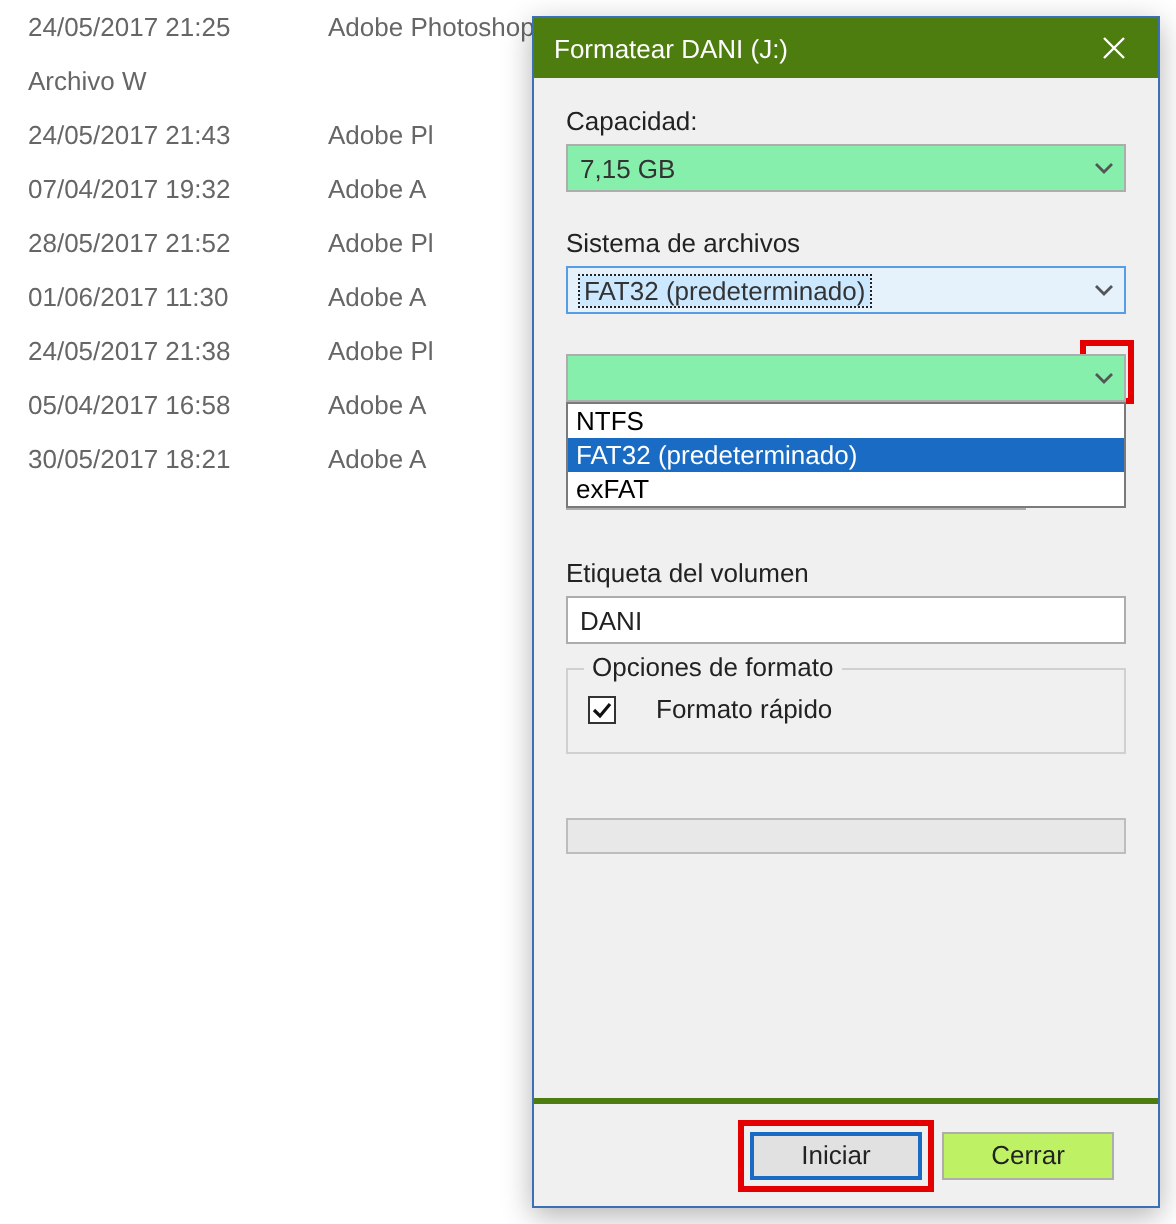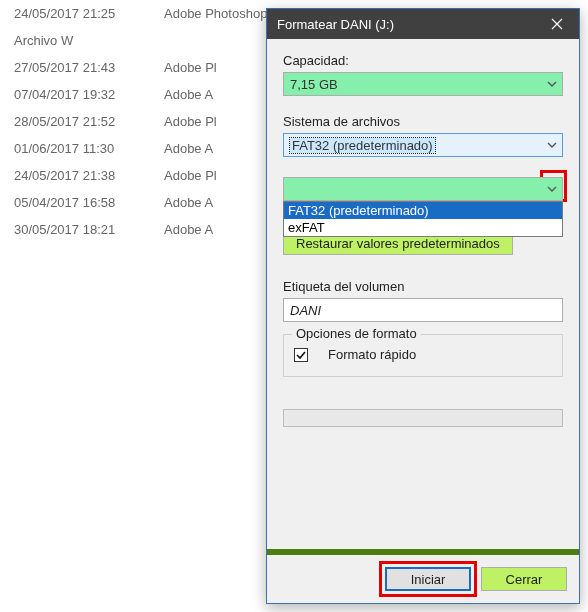--- a/index.html
+++ b/index.html
@@ -43,21 +43,21 @@
     width: 314px;
     height: 596px;
     background: #f0f0f0;
     border: 1px solid #3b6fb6;
     box-shadow: 0 4px 14px rgba(0,0,0,0.3);
     display: flex;
     flex-direction: column;
   }
   .titlebar {
     height: 30px;
-    background: #404040;
+    background: #4d7c0f;
     color: #fff;
     display: flex;
     align-items: center;
     padding-left: 10px;
     font-size: 13px;
   }
   .titlebar-title { flex: 1; }
   .titlebar-close {
     width: 44px;
     height: 30px;
@@ -144,21 +144,20 @@
   .textfield {
     width: 100%;
     height: 24px;
     border: 1px solid #adadad;
     background: #fff;
     padding: 0 6px;
     font-size: 13px;
     color: #222;
     display: flex;
     align-items: center;
-    font-style: italic;
   }
   .groupbox {
     border: 1px solid #d0d0d0;
     padding: 12px 10px 14px 10px;
     margin-top: 12px;
     position: relative;
   }
   .group-legend {
     position: absolute;
     top: -9px;
@@ -181,27 +180,27 @@
     align-items: center;
     justify-content: center;
   }
   .progress {
     width: 100%;
     height: 18px;
     background: #e8e8e8;
     border: 1px solid #bdbdbd;
   }
   .footer {
-    border-top: 6px solid #4d7c0f;
+    border-top: 3px solid #4d7c0f;
     height: 54px;
     display: flex;
     align-items: center;
     justify-content: flex-end;
     gap: 10px;
-    padding-right: 12px;
+    padding-right: 22px;
     background: #f0f0f0;
   }
   .footer .btn { width: 86px; }
   .btn-primary {
     border: 2px solid #1a6bc4;
     background: #e1e1e1;
   }
   .chev svg { stroke:#555; stroke-width:1.4; fill:none; }
 </style>
 </head>
@@ -210,21 +209,21 @@
 <div class="file-list">
   <div class="file-row">
     <span class="col-date">24/05/2017 21:25</span>
     <span class="col-type">Adobe Photoshop</span>
     <span class="col-size">31.756 KB</span>
   </div>
   <div class="file-row">
     <span class="col-type">Archivo W</span>
   </div>
   <div class="file-row">
-    <span class="col-date">27/05/2017 21:43</span>
+    <span class="col-date">24/05/2017 21:43</span>
     <span class="col-type">Adobe Pl</span>
   </div>
   <div class="file-row">
     <span class="col-date">07/04/2017 19:32</span>
     <span class="col-type">Adobe A</span>
   </div>
   <div class="file-row">
     <span class="col-date">28/05/2017 21:52</span>
     <span class="col-type">Adobe Pl</span>
   </div>
@@ -278,20 +277,21 @@
             <path d="M1 1 L5 5 L9 1"></path>
           </svg>
       </span>
     </div>
 
     
     <div class="red-box" style="left:273px; top:131px; width:27px; height:32px;"></div>
 
     
     <div class="dropdown">
+      <div class="dropdown-item">NTFS</div>
       <div class="dropdown-item selected">FAT32 (predeterminado)</div>
       <div class="dropdown-item">exFAT</div>
     </div>
 
     
     <div style="height:20px;"></div>
     <div class="combo" style="visibility:visible;">
       <span></span>
       <span class="chev">
         <svg width="10" height="6" viewBox="0 0 10 6">

